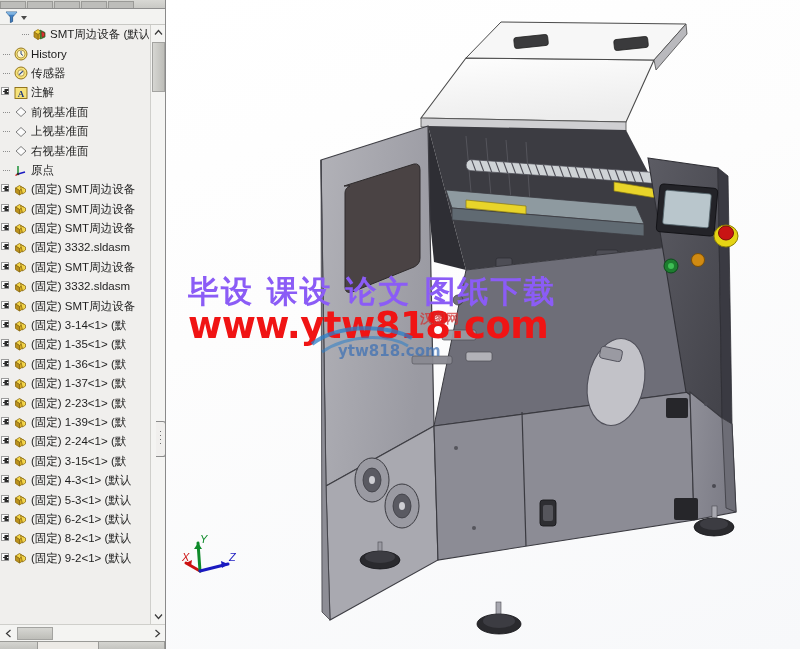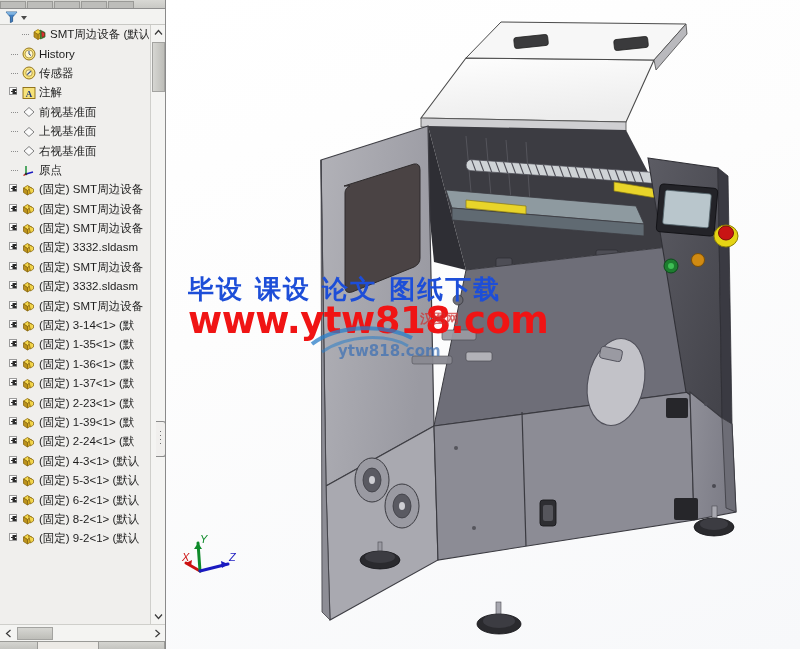--- a/index.html
+++ b/index.html
@@ -68,21 +68,21 @@
   }
   .node .stub{
     width:11px;height:11px;flex:0 0 11px;margin-right:2px;position:relative;
   }
   .node .stub::before{
     content:"";position:absolute;left:2px;top:5px;width:7px;height:1px;
     border-top:1px dotted #8d8d8d;
   }
   .node .ico{width:14px;height:14px;flex:0 0 14px;margin-right:3px;display:block;}
   .node .lbl{overflow:hidden;text-overflow:clip;}
-  .node.indent1{padding-left:9px;}
+  .node.indent1{padding-left:1px;}
   .node.root{padding-left:20px;font-size:11.5px;}
 
   
   .vscroll{
     position:absolute;right:0;top:0;width:15px;bottom:0;
     background:#f4f4f2;border-left:1px solid #cfcfcb;box-sizing:border-box;
   }
   .vbtn{
     width:15px;height:15px;display:flex;align-items:center;justify-content:center;
     background:#f4f4f2;
@@ -129,21 +129,21 @@
 
   
   .triad{position:absolute;left:10px;bottom:58px;width:70px;height:60px;}
 
   
   .wm{
     position:absolute;left:188px;top:276px;pointer-events:none;user-select:none;
   }
   .wm-cn{
     font-family:"DejaVu Sans","Liberation Sans",sans-serif;
-    font-size:26px;font-weight:bold;color:#1d4ed8;letter-spacing:2px;
+    font-size:31px;font-weight:bold;color:#8b5cf6;letter-spacing:2px;
     line-height:1;white-space:nowrap;
   }
   .wm-url{
     font-family:"DejaVu Sans","Liberation Sans",sans-serif;
     font-size:37px;font-weight:bold;color:#f01414;letter-spacing:-0.5px;
     line-height:1;white-space:nowrap;
   }
   .wm-sub{
     position:absolute;left:232px;top:34px;
     font-size:13px;font-weight:bold;color:#d03030;opacity:.72;white-space:nowrap;
@@ -415,20 +415,32 @@
               <span class="expander has">
                 <span class="vplus"></span>
               </span>
               <svg class="ico" viewBox="0 0 14 14">
                 <path d="M1.5 5 L5.5 2.5 L9.5 5 L5.5 7.5 Z" fill="#f6d84a" stroke="#8a6a10" stroke-width="0.8"></path>
                 <path d="M5.5 7.5 L9.5 5 L9.5 9.5 L5.5 12 Z" fill="#d9ae22" stroke="#8a6a10" stroke-width="0.8"></path>
                 <path d="M1.5 5 L5.5 7.5 L5.5 12 L1.5 9.5 Z" fill="#bb921c" stroke="#8a6a10" stroke-width="0.8"></path>
                 <path d="M6.5 3.5 L11.5 6 L11.5 9 L8.5 11 Z" fill="#f6d84a" stroke="#8a6a10" stroke-width="0.8" opacity="0.95"></path>
               </svg>
               <span class="lbl">(固定) 2-24&lt;1&gt;  (默</span>
+            </div>
+            <div class="node indent1">
+              <span class="expander has">
+                <span class="vplus"></span>
+              </span>
+              <svg class="ico" viewBox="0 0 14 14">
+                <path d="M1.5 5 L5.5 2.5 L9.5 5 L5.5 7.5 Z" fill="#f6d84a" stroke="#8a6a10" stroke-width="0.8"></path>
+                <path d="M5.5 7.5 L9.5 5 L9.5 9.5 L5.5 12 Z" fill="#d9ae22" stroke="#8a6a10" stroke-width="0.8"></path>
+                <path d="M1.5 5 L5.5 7.5 L5.5 12 L1.5 9.5 Z" fill="#bb921c" stroke="#8a6a10" stroke-width="0.8"></path>
+                <path d="M6.5 3.5 L11.5 6 L11.5 9 L8.5 11 Z" fill="#f6d84a" stroke="#8a6a10" stroke-width="0.8" opacity="0.95"></path>
+              </svg>
+              <span class="lbl">(固定) 3-15&lt;1&gt;  (默</span>
             </div>
             <div class="node indent1">
               <span class="expander has">
                 <span class="vplus"></span>
               </span>
               <svg class="ico" viewBox="0 0 14 14">
                 <path d="M1.5 5 L5.5 2.5 L9.5 5 L5.5 7.5 Z" fill="#f6d84a" stroke="#8a6a10" stroke-width="0.8"></path>
                 <path d="M5.5 7.5 L9.5 5 L9.5 9.5 L5.5 12 Z" fill="#d9ae22" stroke="#8a6a10" stroke-width="0.8"></path>
                 <path d="M1.5 5 L5.5 7.5 L5.5 12 L1.5 9.5 Z" fill="#bb921c" stroke="#8a6a10" stroke-width="0.8"></path>
                 <path d="M6.5 3.5 L11.5 6 L11.5 9 L8.5 11 Z" fill="#f6d84a" stroke="#8a6a10" stroke-width="0.8" opacity="0.95"></path>

